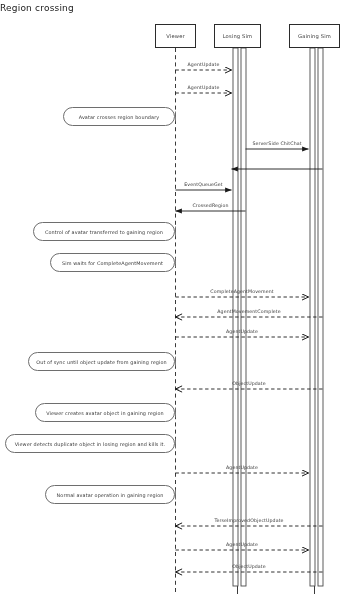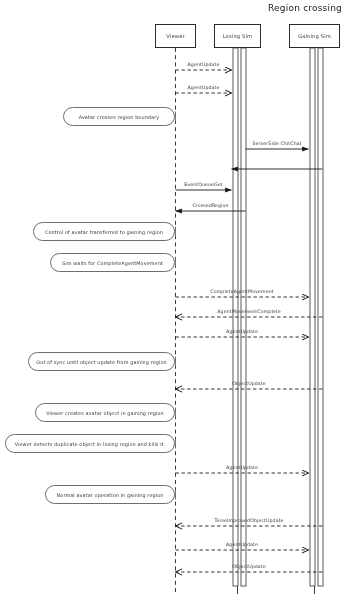--- a/index.html
+++ b/index.html
@@ -5,21 +5,21 @@
   html,body{margin:0;padding:0;}
   body{
     width:342px;height:599px;
     background:#ffffff;
     font-family:"DejaVu Sans","Liberation Sans",sans-serif;
     position:relative;
     overflow:hidden;
   }
   #canvas{position:absolute;left:0;top:0;width:342px;height:599px;}
   #title{
-    position:absolute;left:0;top:3px;width:342px;text-align:right;
+    position:absolute;left:0;top:3px;width:342px;text-align:left;
     font-size:9px;color:#1a1a1a;letter-spacing:.2px;
   }
   .participant{
     position:absolute;
     border:1.6px solid #2b2b2b;
     background:#ffffff;
     box-sizing:border-box;
     display:flex;align-items:center;justify-content:center;
     font-size:5.2px;color:#3a3a3a;letter-spacing:.15px;
     height:24px;

